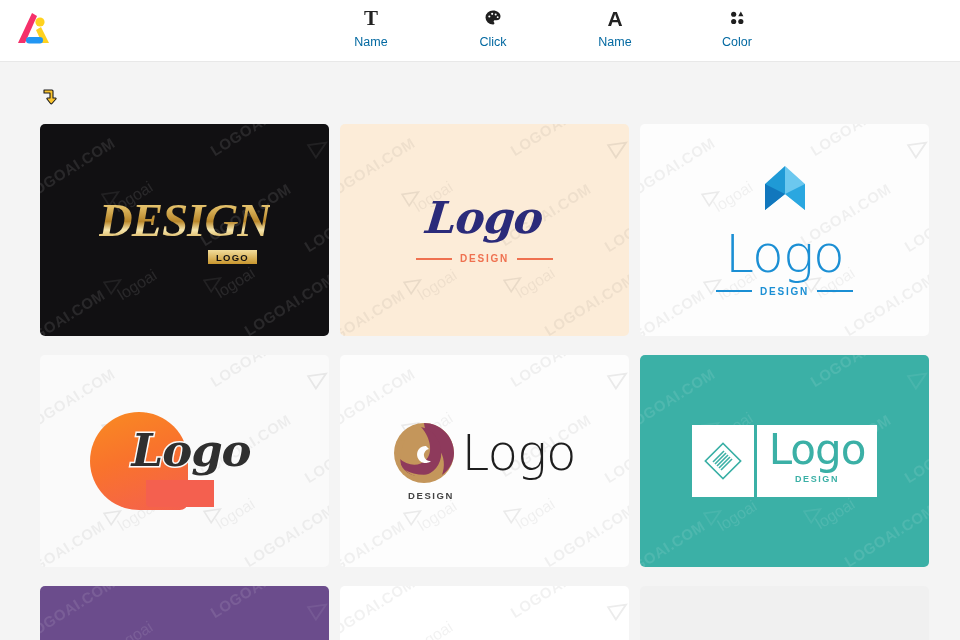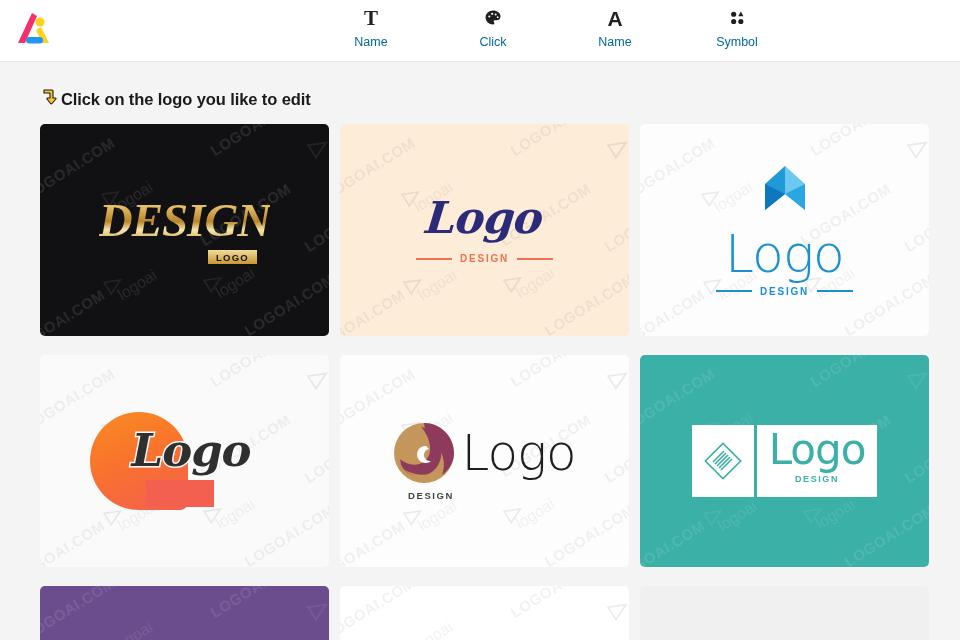--- a/index.html
+++ b/index.html
@@ -305,33 +305,32 @@
 
     <div class="nav-item">
       <div class="nav-icon">
         <svg viewBox="0 0 24 24" width="20" height="20">
           <circle cx="8" cy="7.5" r="3.1" fill="#1f1f1f"></circle>
           <circle cx="8" cy="16.2" r="3.1" fill="#1f1f1f"></circle>
           <circle cx="16.6" cy="16.2" r="3.1" fill="#1f1f1f"></circle>
           <path d="M16.6 4.2 L19.7 10 L13.5 10 Z" fill="#1f1f1f"></path>
         </svg>
       </div>
-      <div class="nav-label">Symbol</div>
+      <div class="nav-label">Color</div>
     </div>
 
   </div>
 </div>
 
 <div class="instruction">
   <span class="pointer-icon">
     <svg viewBox="0 0 20 22" width="20" height="22">
       <path d="M4 2 h8 a1 1 0 0 1 1 1 v7 h2.5 a0.6 0.6 0 0 1 .45 1 L12 15.5 a1 1 0 0 1 -1.5 0 L7 11 a0.6 0.6 0 0 1 .45 -1 H10 V5 H4 Z" fill="#fcc52e" stroke="#1b1b1b" stroke-width="1.1" stroke-linejoin="round"></path>
     </svg>
   </span>
-  <span class="instruction-text">Click on the logo you like to edit</span>
 </div>
 
 <div class="grid">
 
   <div class="card c1">
     <div class="wm on-dark">
       <span style="left:-22px;top:36px">LOGOAI.COM</span>
       <span style="left:164px;top:-8px">LOGOAI.COM</span>
       <span style="left:154px;top:82px">LOGOAI.COM</span>
       <span style="left:-32px;top:188px">LOGOAI.COM</span>

